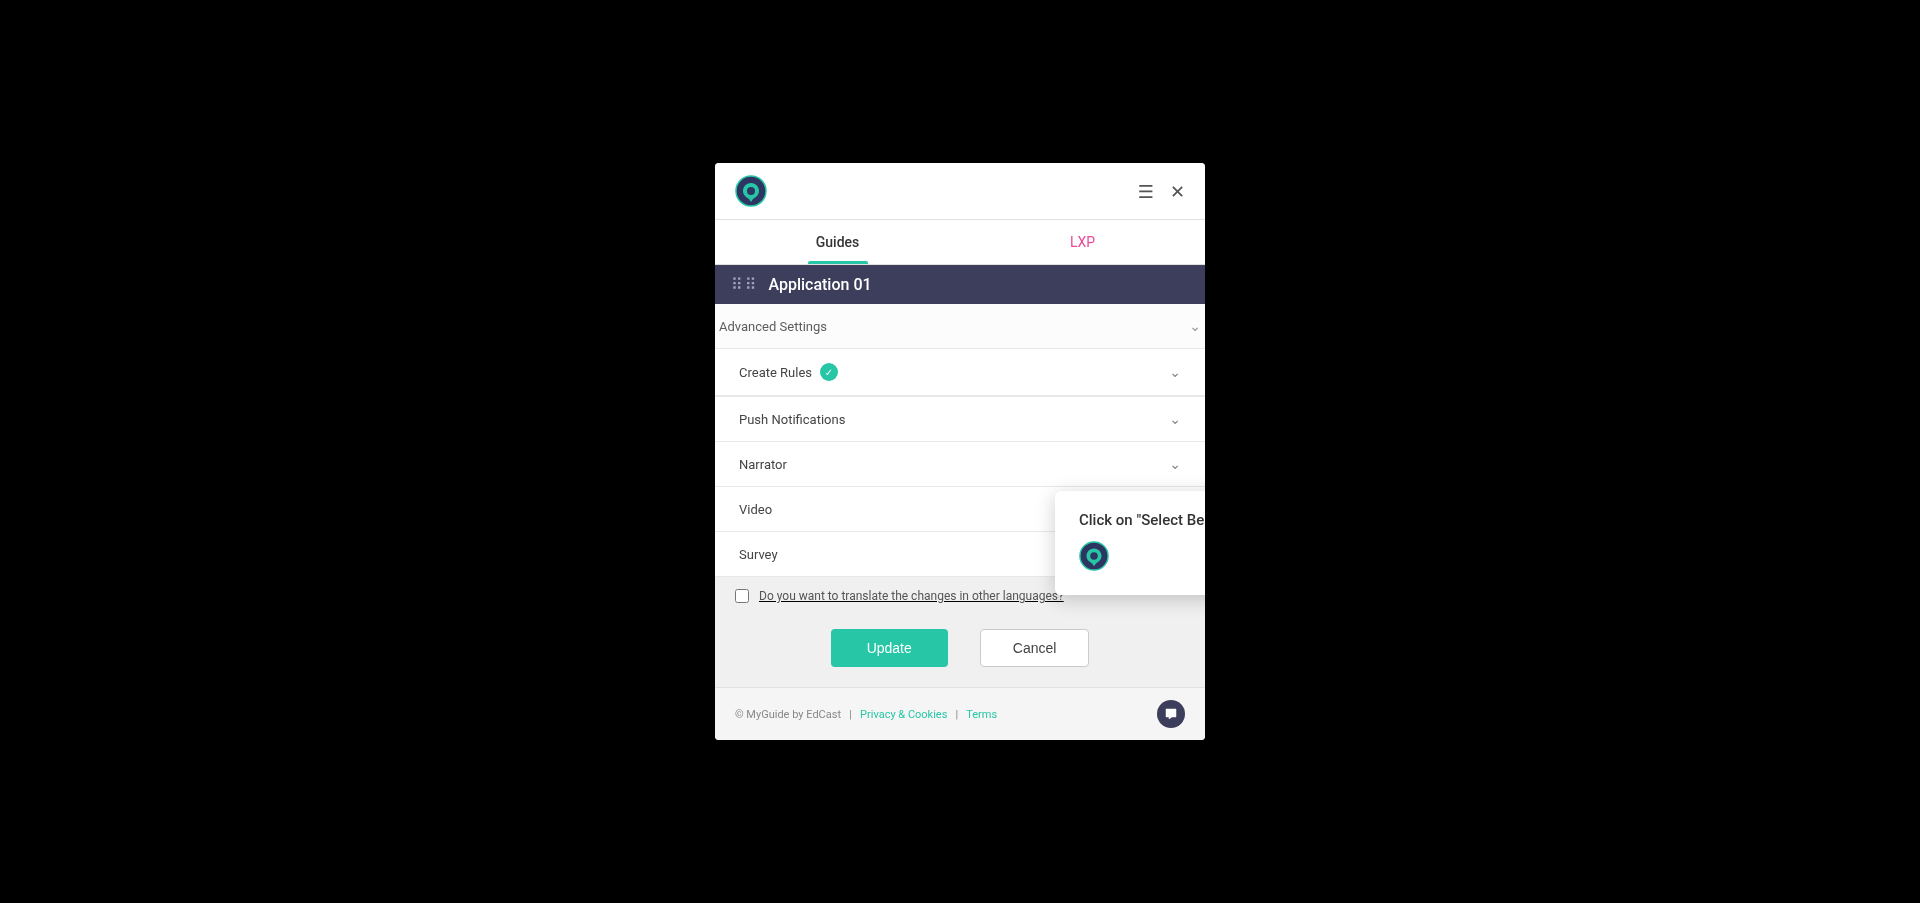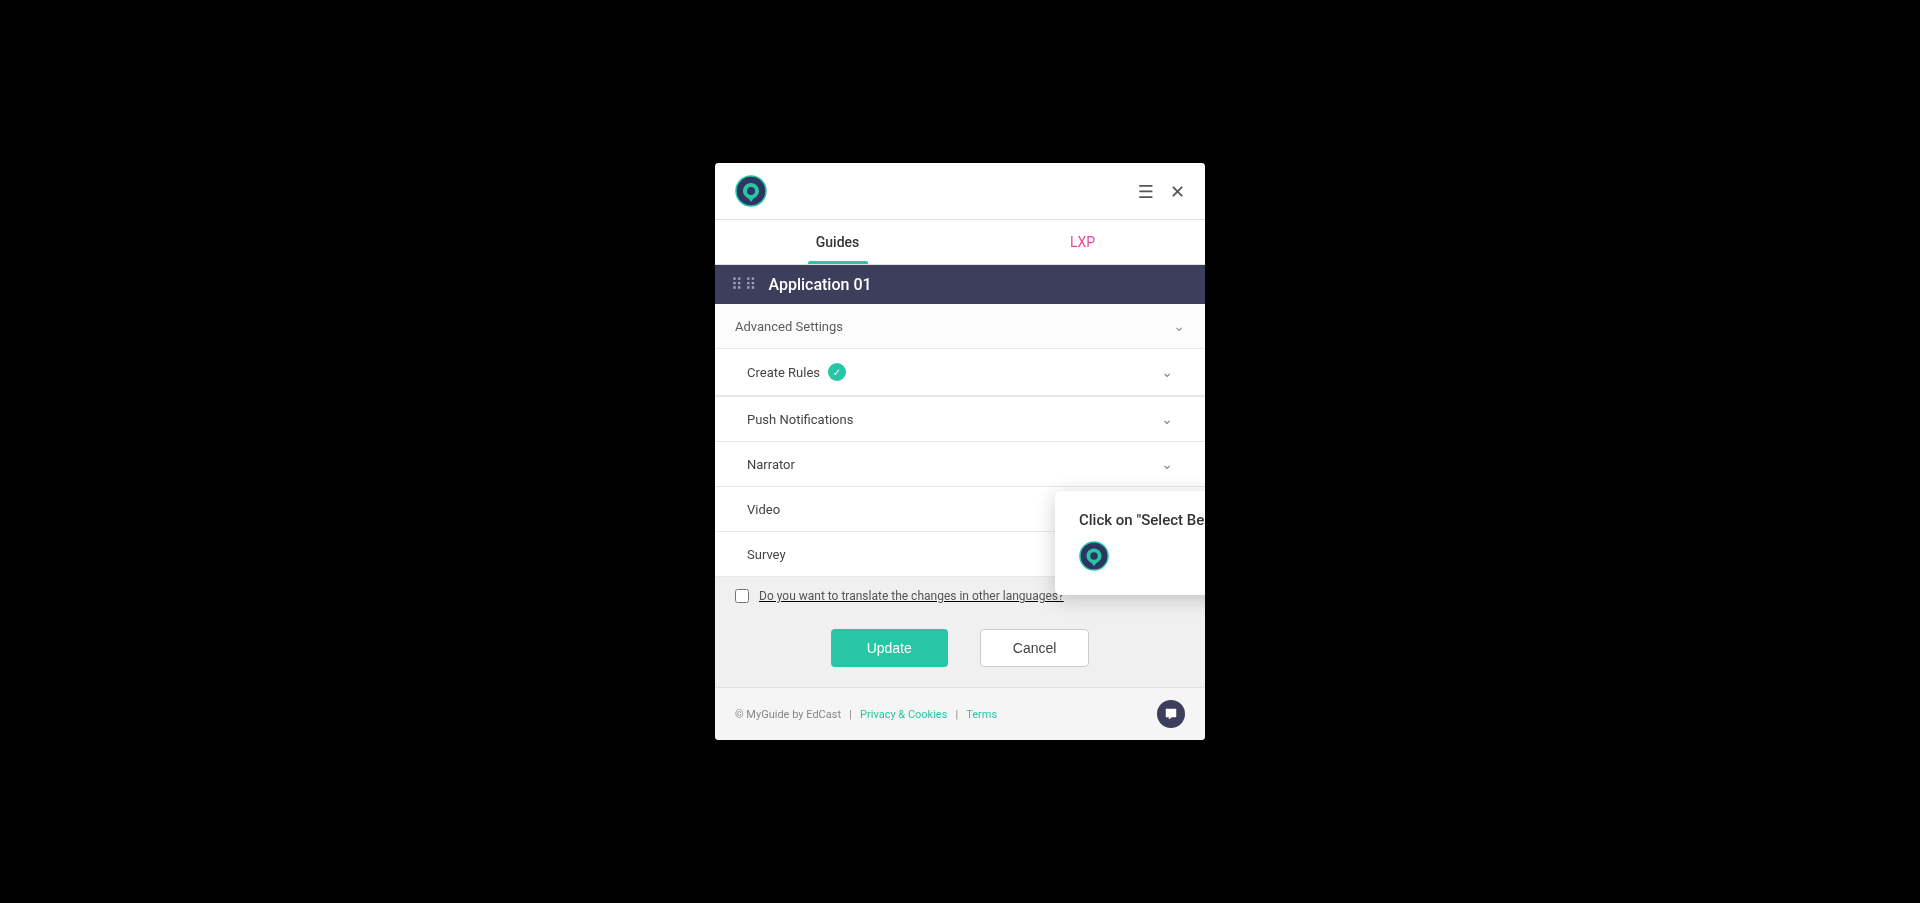--- a/index.html
+++ b/index.html
@@ -102,21 +102,21 @@
     
     .content {
       background: #f0f0f0;
       overflow-y: auto;
     }
 
     
     .section-row {
       background: #fff;
       border-bottom: 1px solid #e8e8e8;
-      padding: 14px 32px;
+      padding: 14px 24px;
       display: flex;
       align-items: center;
       justify-content: space-between;
       cursor: pointer;
     }
     .section-label {
       font-size: 13px;
       color: #444;
       display: flex;
       align-items: center;
@@ -139,21 +139,21 @@
     }
     .chevron-up {
       color: #888;
       font-size: 14px;
     }
 
     
     .advanced-row {
       background: #fff;
       border-bottom: 1px solid #e8e8e8;
-      padding: 14px 20px;
+      padding: 14px 4px;
       display: flex;
       align-items: center;
       justify-content: space-between;
       cursor: pointer;
       opacity: 0.85;
     }
 
     
     .beacon-section {
       background: #fff;

